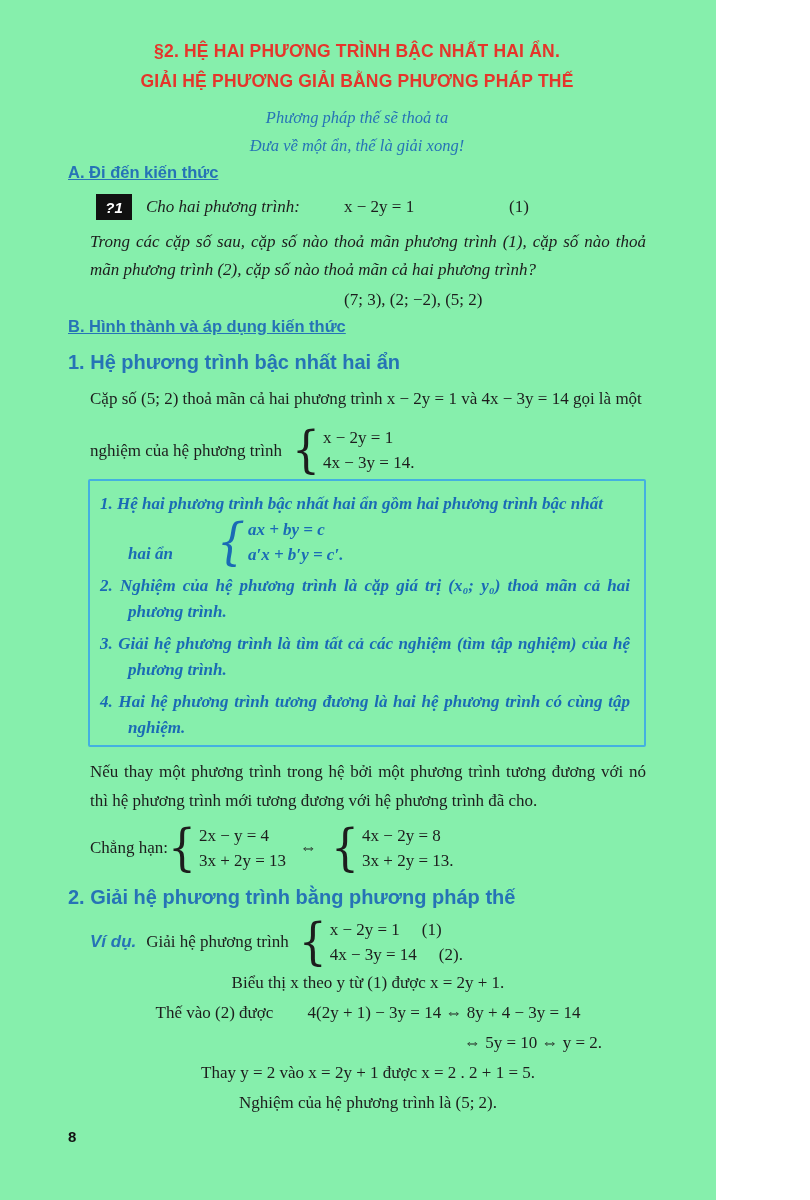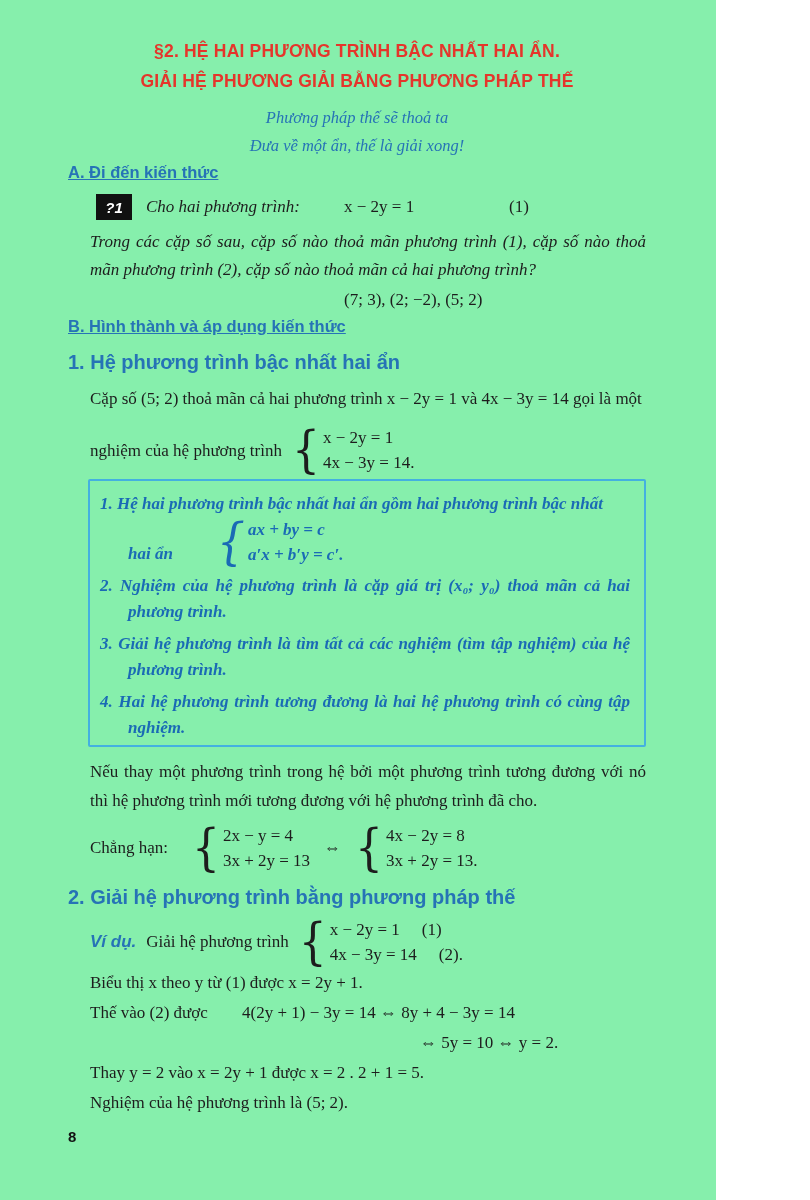--- a/index.html
+++ b/index.html
@@ -107,32 +107,32 @@
     font-weight: bold;
     font-style: italic;
     line-height: 26px;
   }
   .box-item { margin-top: 6px; padding-left: 28px; text-indent: -28px; text-align: justify; }
   .box-item:first-child { margin-top: 0; }
   .box-item-flex { margin-top: 0; margin-left: 28px; display: flex; align-items: flex-end; gap: 34px; }
   .box-item-flex .prefix { margin-right: 10px; }
   
   .example-row { display: flex; align-items: center; margin-top: 8px; margin-left: 22px; }
-  .example-label { margin-right: 24px; }
+  .example-label { margin-right: 0; }
   .equiv { margin: 0 14px; }
   
   .vd-label {
     color: #2673b6;
     font-weight: bold;
     font-style: italic;
     font-family: "Liberation Sans", sans-serif;
     margin-right: 10px;
   }
   
-  .step { margin-left: 22px; line-height: 28px; margin-top: 2px; }
+  .step { margin-left: 22px; line-height: 28px; margin-top: 2px; text-align: center; }
   .step-inline { margin-left: 30px; }
   .step-indent { margin-left: 352px; }
   
   .page-number {
     position: absolute;
     left: 68px;
     top: 1128px;
     font-family: "Liberation Sans", sans-serif;
     font-weight: bold;
     font-size: 15px;

